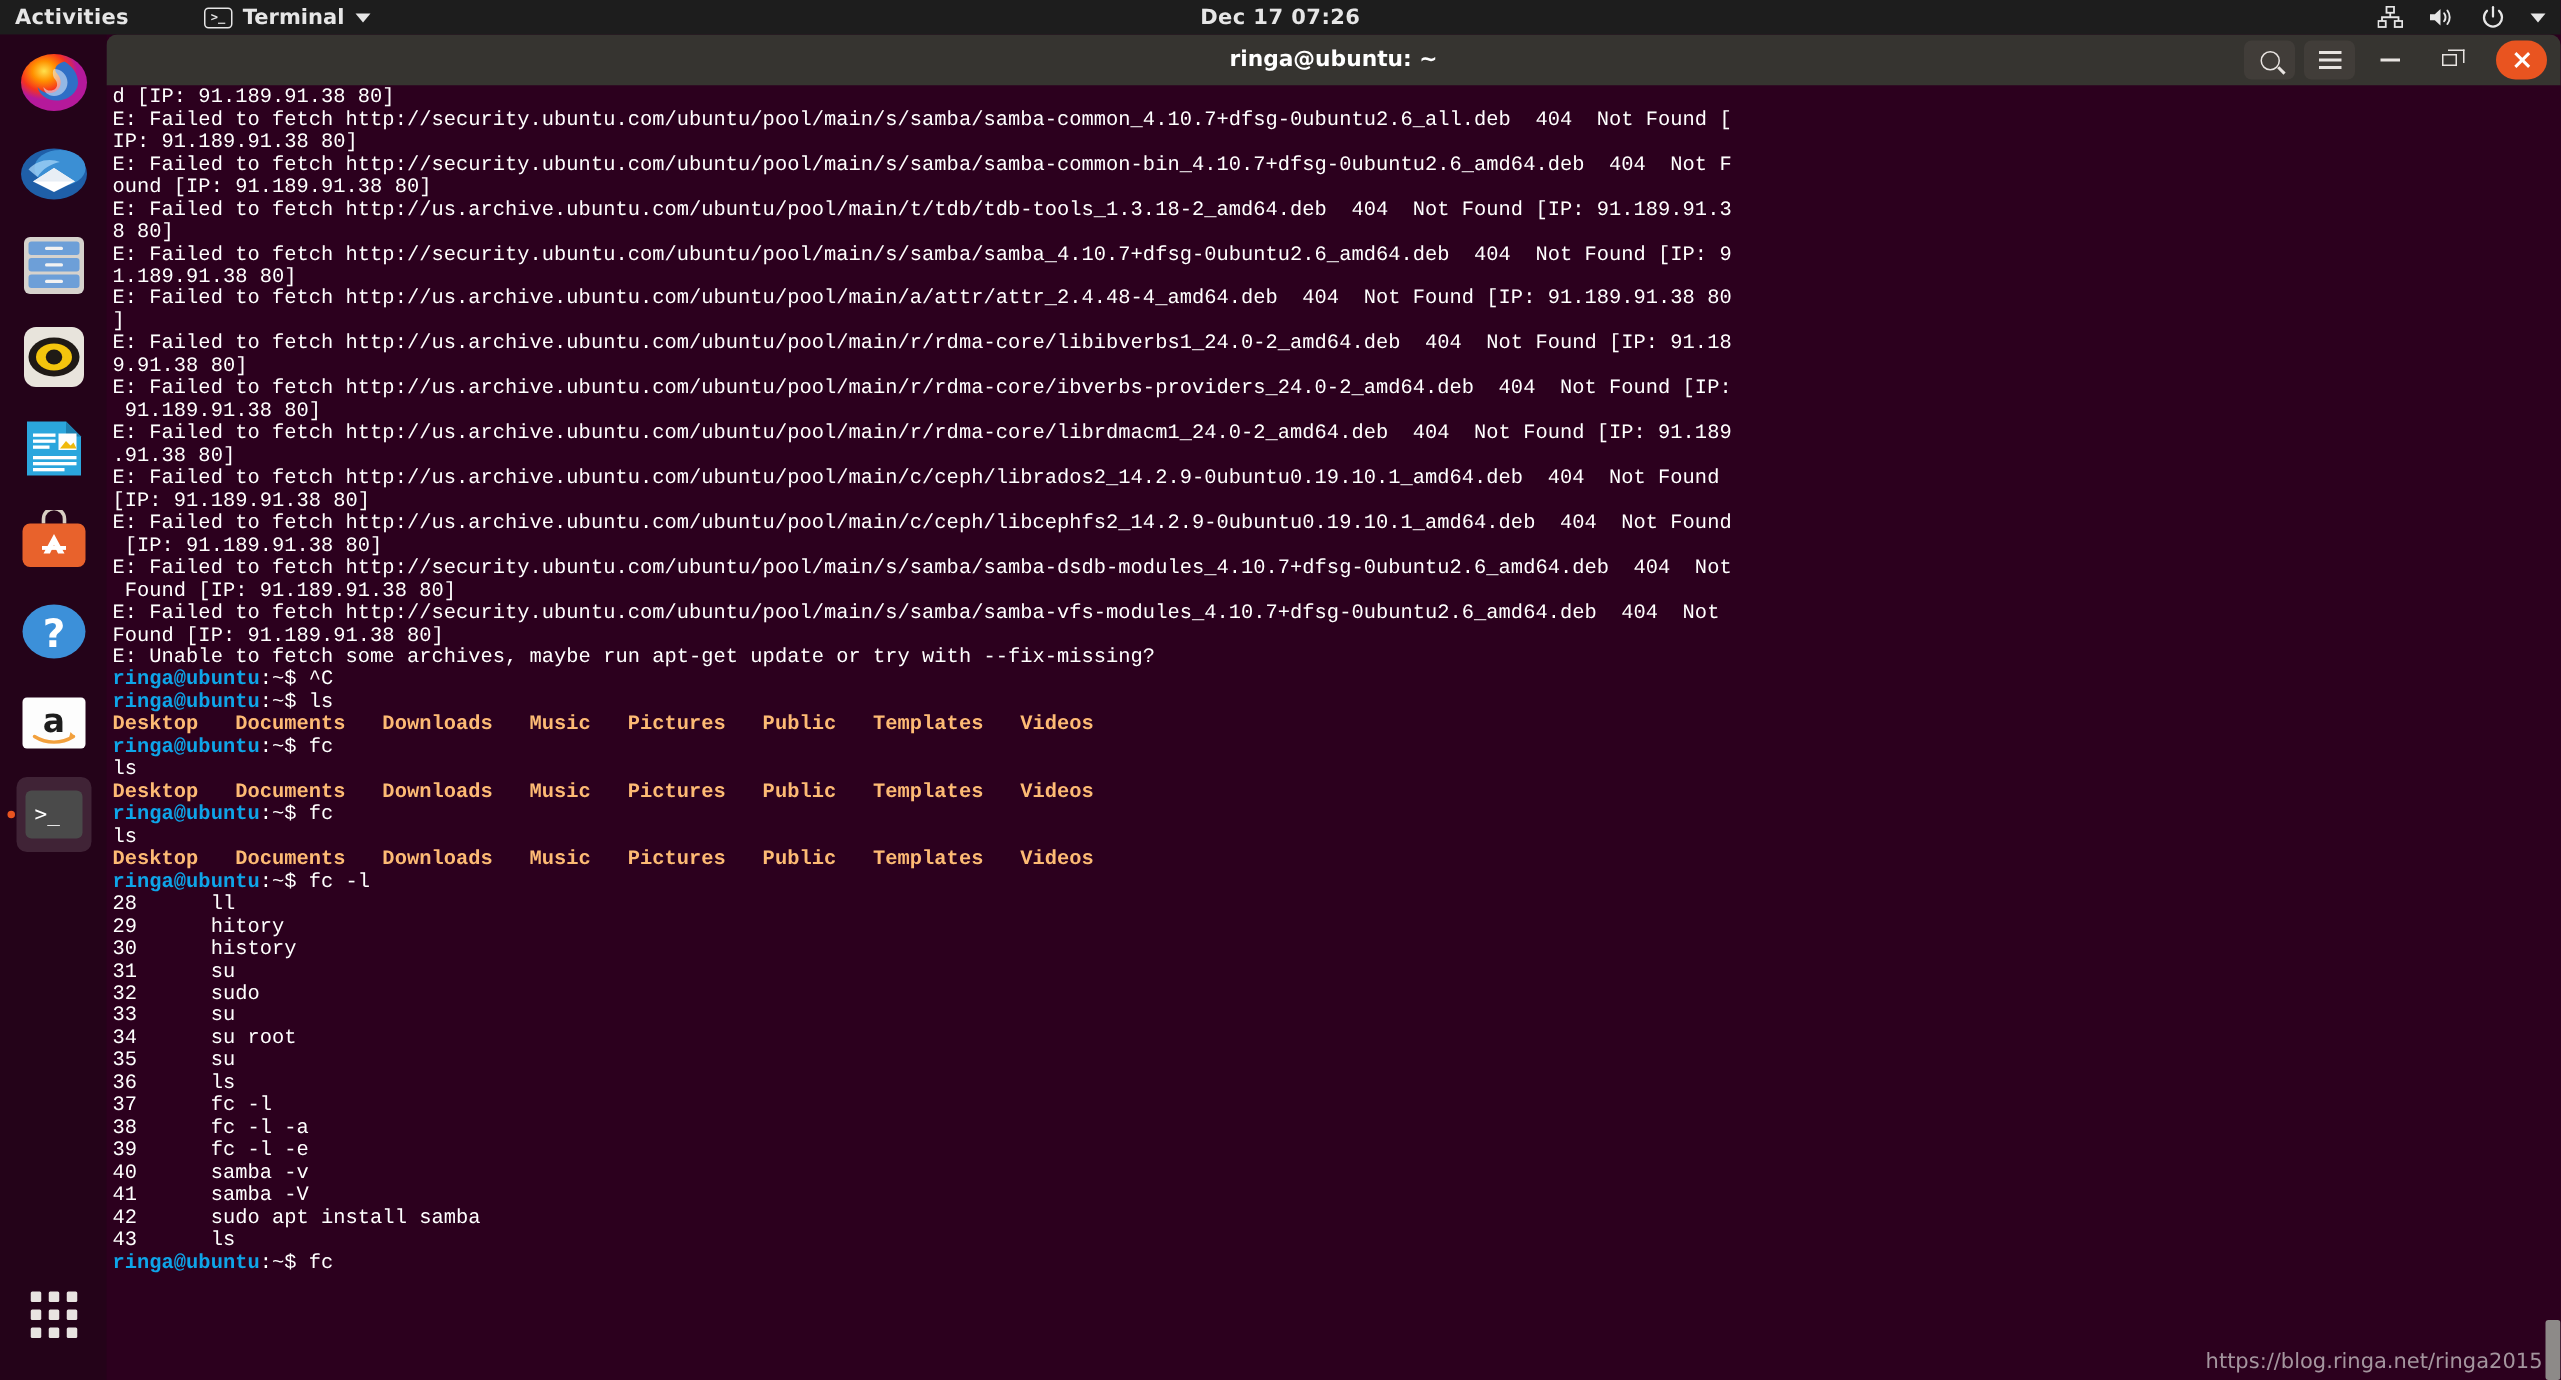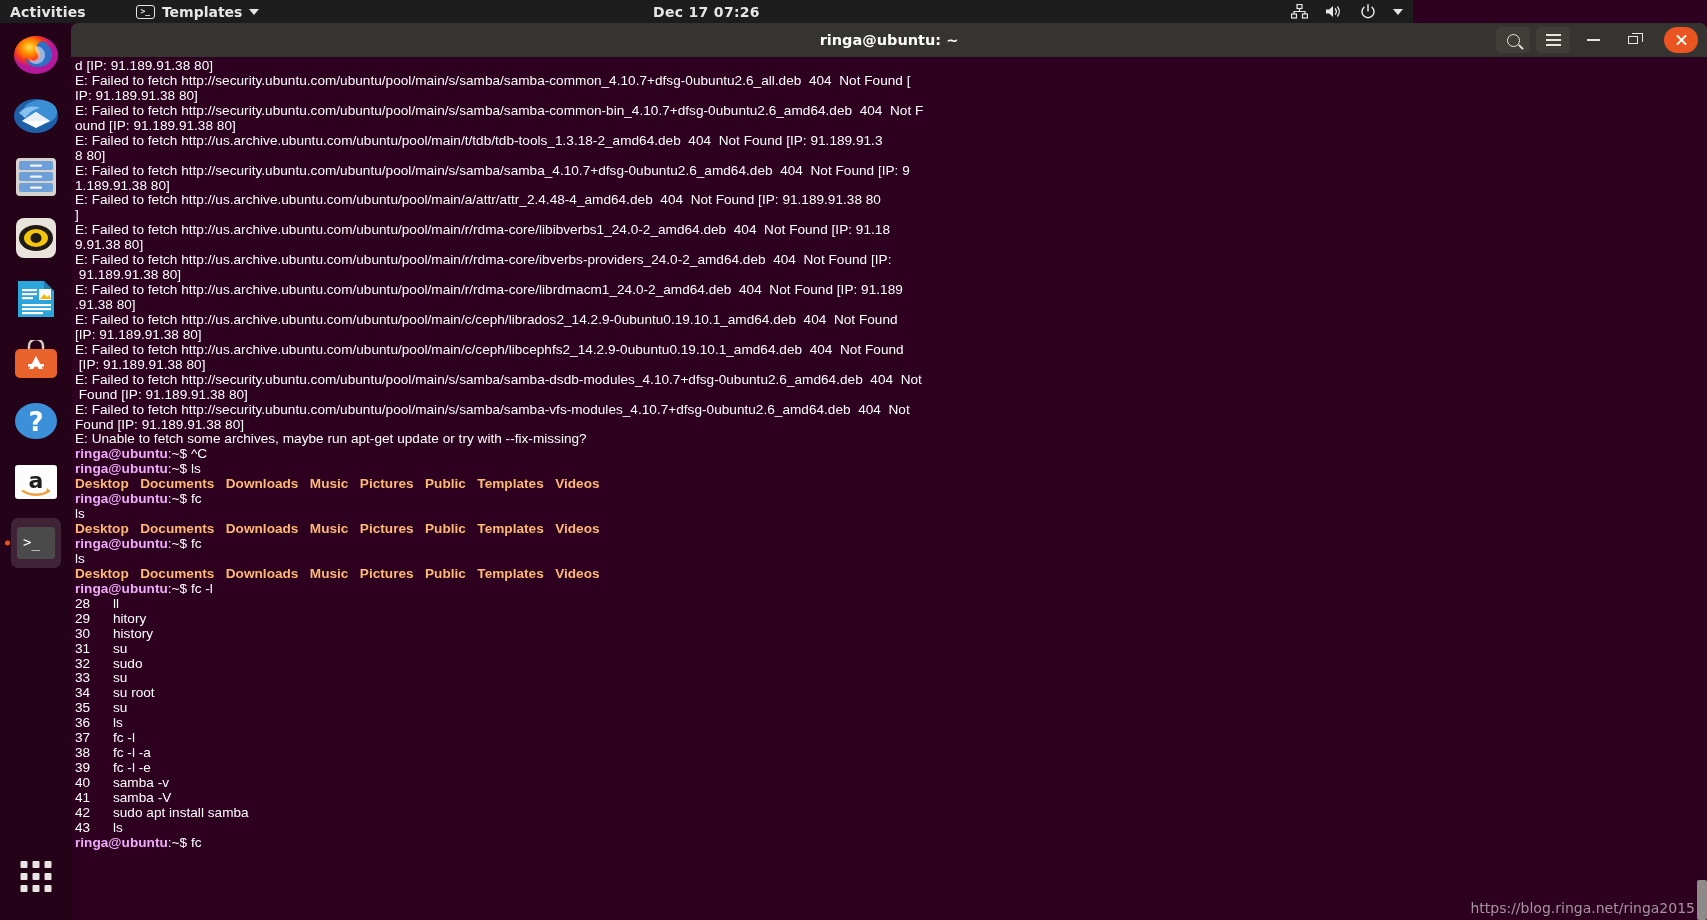--- a/index.html
+++ b/index.html
@@ -4,21 +4,21 @@
 <style>
   * { margin:0; padding:0; box-sizing:border-box; }
   html,body {
     width:1707px; height:920px; overflow:hidden;
     background:#2c001e;
     font-family:"DejaVu Sans", sans-serif;
   }
 
   
   #top-bar{
-    position:absolute; top:0; left:0; width:1413px; height:23px;
+    position:absolute; top:0; left:0; width:1707px; height:23px;
     background:#1d1d1d; color:#e6e6e6;
     display:flex; align-items:center;
     font-size:14px; font-weight:bold;
     font-family:"DejaVu Sans", sans-serif;
     z-index:50;
   }
   #activities{ margin-left:10px; letter-spacing:.2px; }
   #topbar-app{ display:flex; align-items:center; gap:7px; margin-left:50px; }
   .term-glyph{
     width:19px; height:14px; border:1.6px solid #e6e6e6; border-radius:3px;
@@ -99,45 +99,45 @@
   .xmark{position:relative;width:13px;height:13px;}
   .xmark::before,.xmark::after{content:"";position:absolute;top:5.5px;left:0;
     width:13px;height:2px;background:#fff;}
   .xmark::before{transform:rotate(45deg);} .xmark::after{transform:rotate(-45deg);}
 
   #term-body{
     flex:1 1 auto; background:#2c001e; position:relative; overflow:hidden;
     padding:2px 0 0 4px;
   }
   #term-text{
-    font-family:Liberation Sans, sans-serif;
+    font-family:Liberation Mono, monospace;
     font-size:13.6px; line-height:14.93px;
     color:#ffffff; white-space:pre; letter-spacing:0.02px;
   }
-  .c-green{ color:#f0abfc; font-weight:bold; }
+  .c-green{ color:#0ea5e9; font-weight:bold; }
   .c-blue { color:#fdba74; font-weight:bold; }
   .c-white{ color:#ffffff; }
   #watermark{
     position:absolute; right:12px; bottom:4px;
     color:#b9b0b5; font-size:14px;
     font-family:"DejaVu Sans", sans-serif; opacity:.85;
   }
   #scrollbar{
     position:absolute; right:0; bottom:0; width:10px; height:40px;
     background:#8d8a88; border-radius:2px;
   }
 </style>
 </head>
 <body>
 
 <div id="top-bar">
   <span id="activities">Activities</span>
   <span id="topbar-app">
     <span class="term-glyph">&gt;_</span>
-    <span>Templates</span>
+    <span>Terminal</span>
     <span class="caret-dn"></span>
   </span>
   <span id="clock">Dec 17  07:26</span>
   <span id="tray">
     <span class="tray-ic">
       <svg width="17" height="15" viewBox="0 0 17 15">
           <rect x="6" y="0.5" width="5" height="4" fill="none" stroke="#e6e6e6" stroke-width="1.2"></rect>
           <rect x="0.5" y="10" width="5" height="4" fill="none" stroke="#e6e6e6" stroke-width="1.2"></rect>
           <rect x="11.5" y="10" width="5" height="4" fill="none" stroke="#e6e6e6" stroke-width="1.2"></rect>
           <path d="M8.5 4.5 V7.5 M3 10 V7.5 H14 V10" fill="none" stroke="#e6e6e6" stroke-width="1.2"></path>

